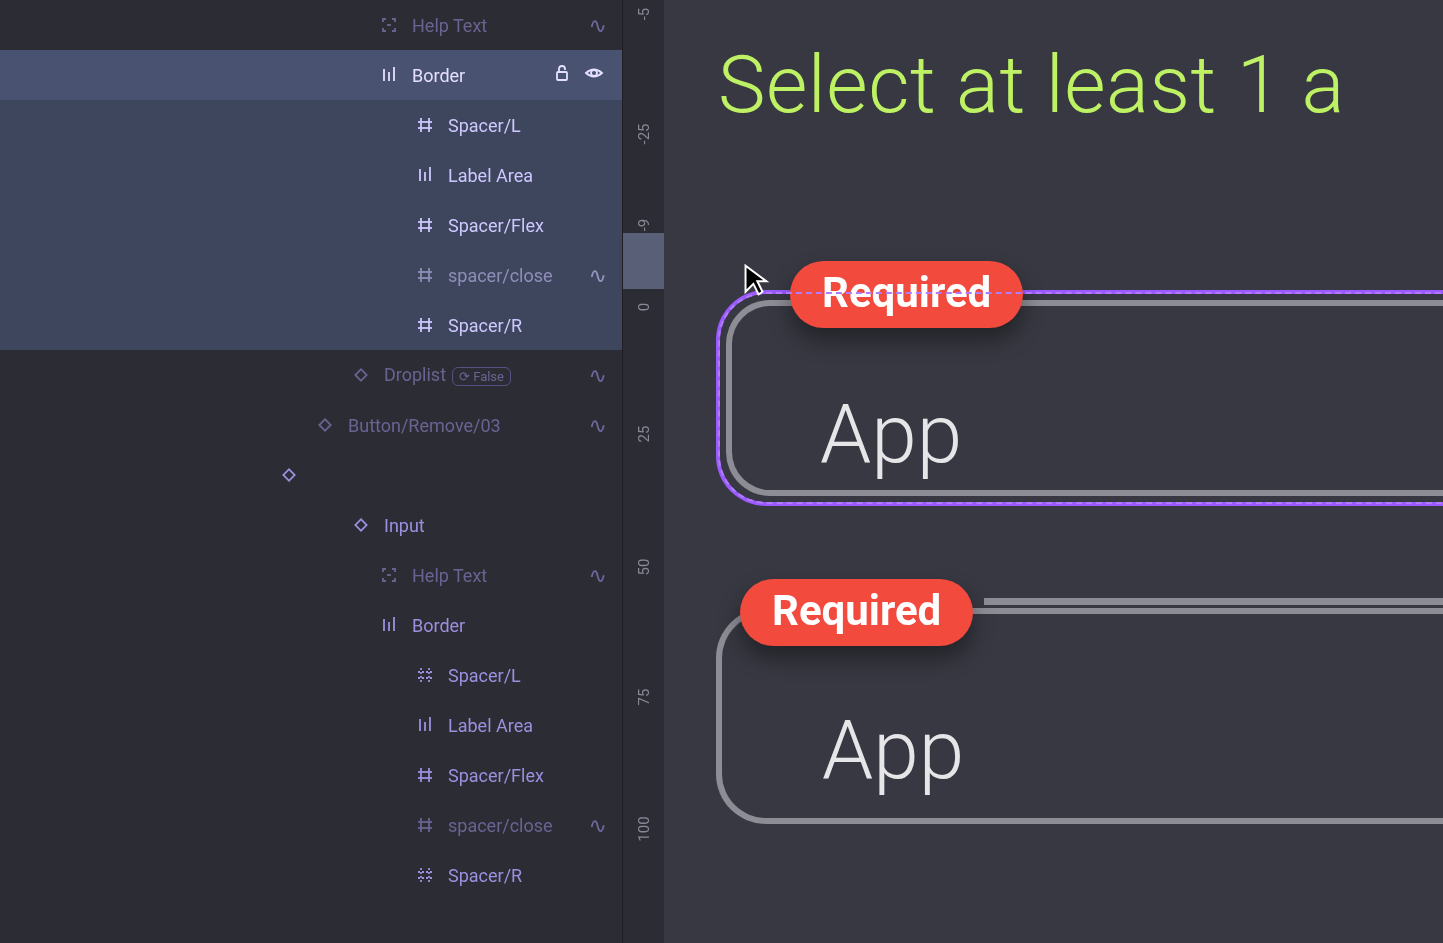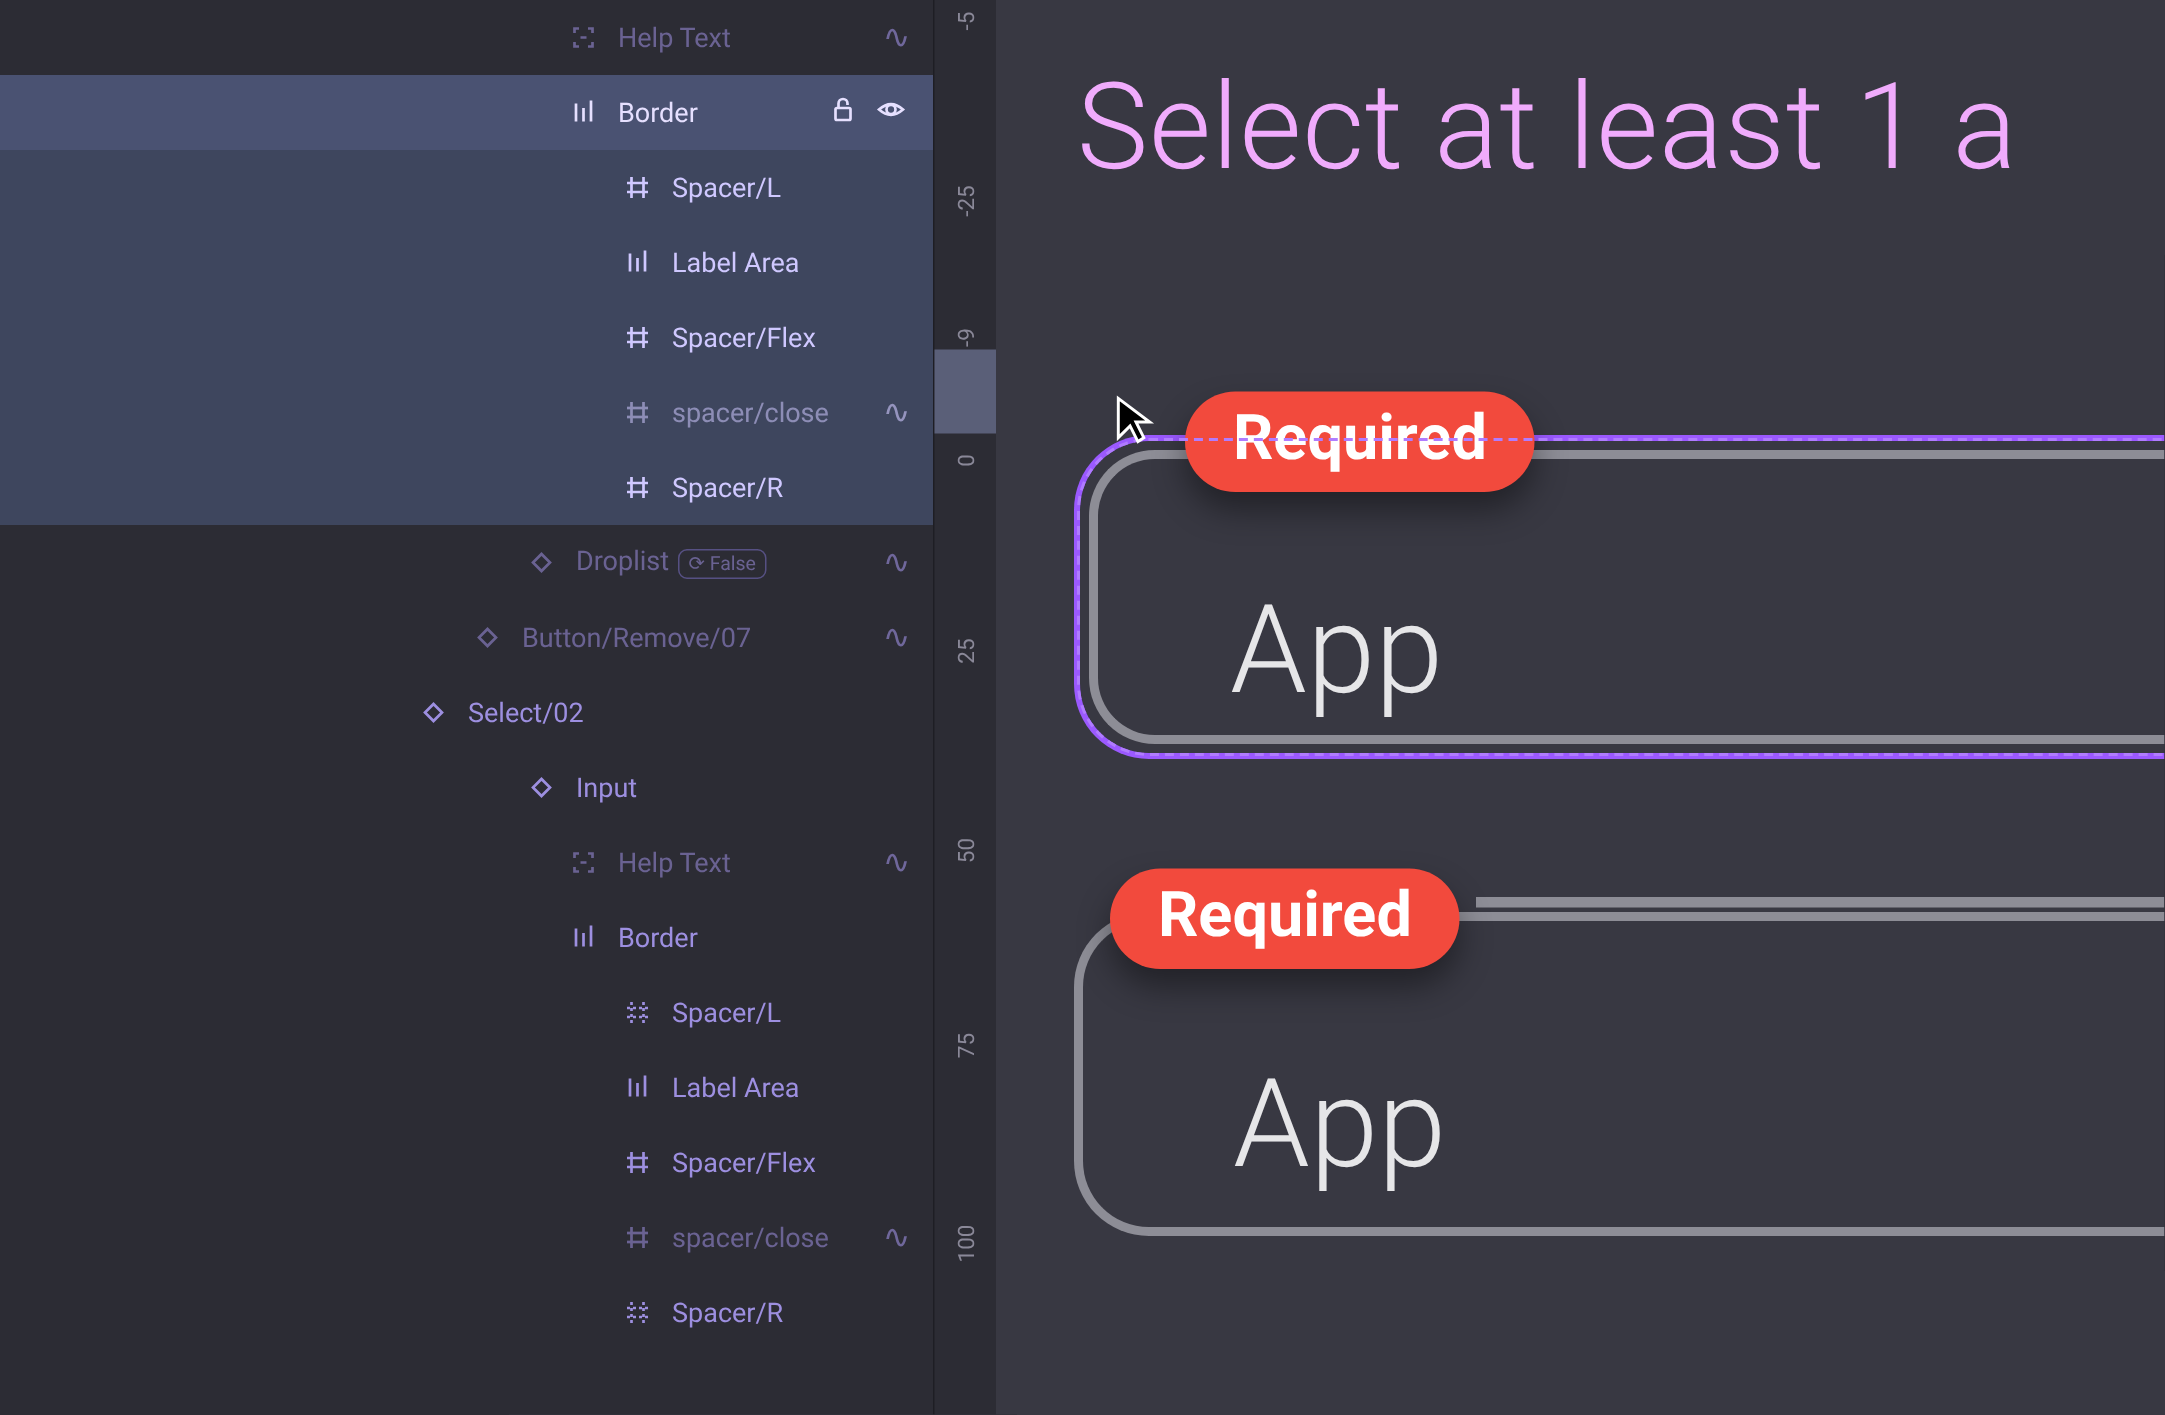--- a/index.html
+++ b/index.html
@@ -84,21 +84,21 @@
     flex: 1;
     height: 100%;
     background: #383842;
     position: relative;
     overflow: hidden;
   }
   .heading {
     position: absolute;
     top: 38px;
     left: 54px;
-    color: #f0abfc;
+    color: #bef264;
     font-size: 80px;
     font-weight: 300;
     letter-spacing: 0.5px;
     white-space: nowrap;
   }
 
   .select-card {
     position: absolute;
     left: 52px;
     right: -200px;
@@ -255,32 +255,31 @@
       <span class="actions">
         <span class="eye-closed">∿</span>
       </span>
     </div>
     <div class="layer-row indentA dim">
       <span class="icon-slot">
         <svg class="ic">
           <use href="#ic-diamond"></use>
         </svg>
       </span>
-      <span class="label">Button/Remove/07</span>
+      <span class="label">Button/Remove/03</span>
       <span class="actions">
         <span class="eye-closed">∿</span>
       </span>
     </div>
     <div class="layer-row indentB">
       <span class="icon-slot">
         <svg class="ic">
           <use href="#ic-diamond"></use>
         </svg>
       </span>
-      <span class="label">Select/02</span>
       <span class="actions"></span>
     </div>
     <div class="layer-row indent1a">
       <span class="icon-slot">
         <svg class="ic">
           <use href="#ic-diamond"></use>
         </svg>
       </span>
       <span class="label">Input</span>
       <span class="actions"></span>

